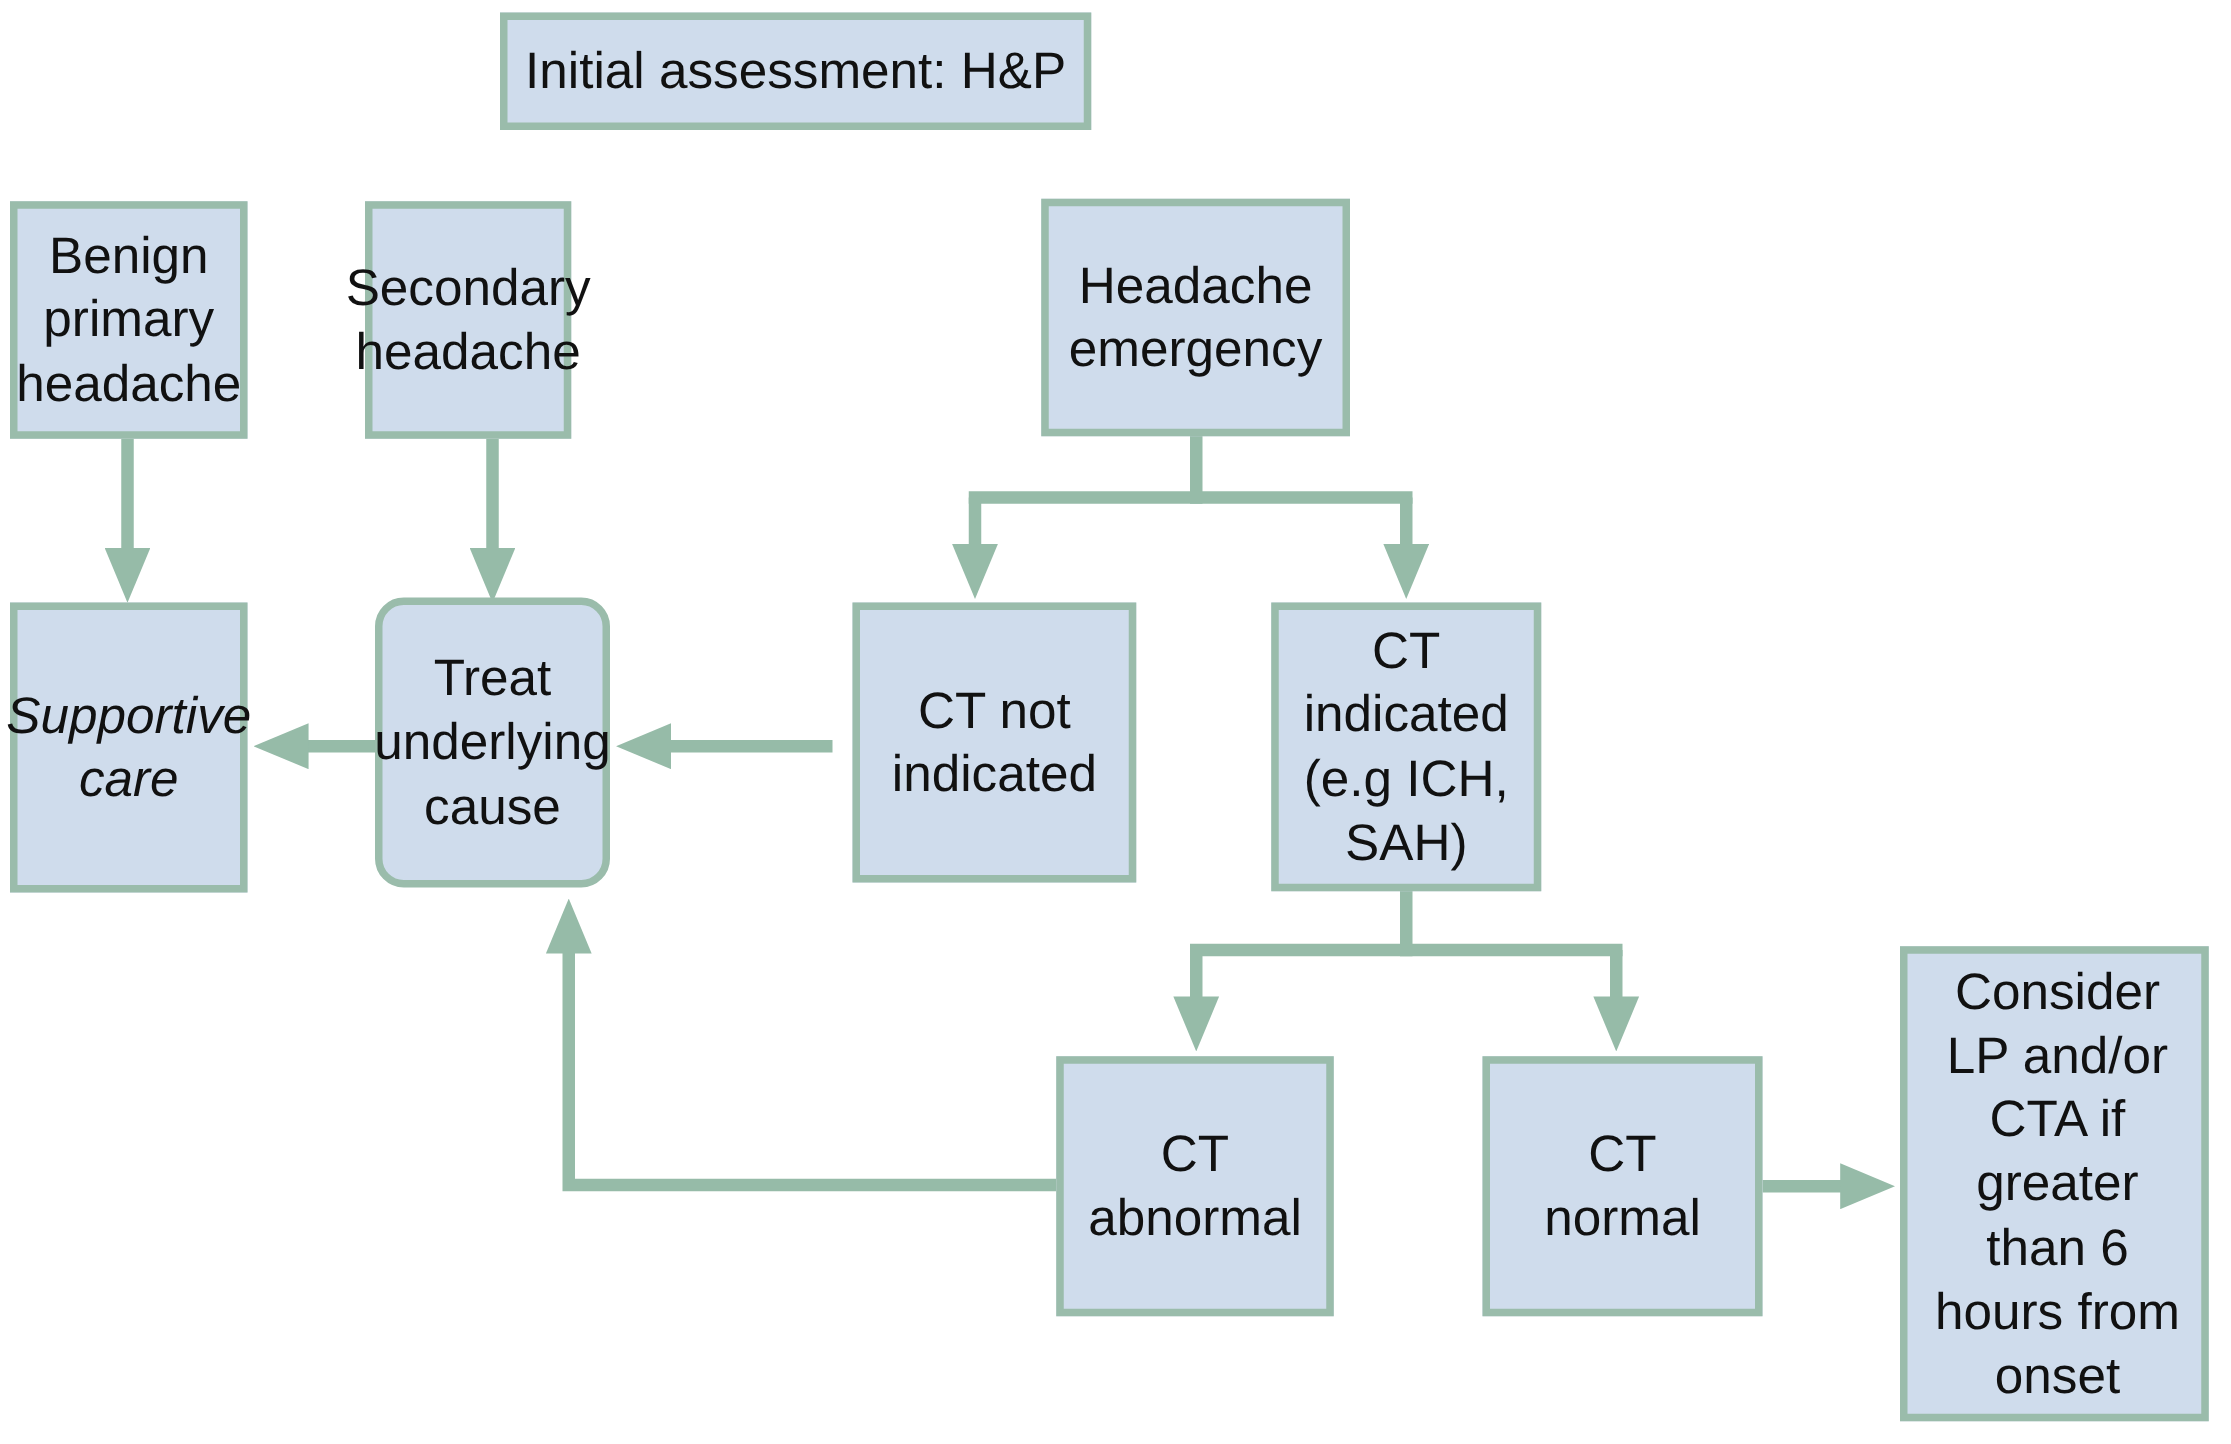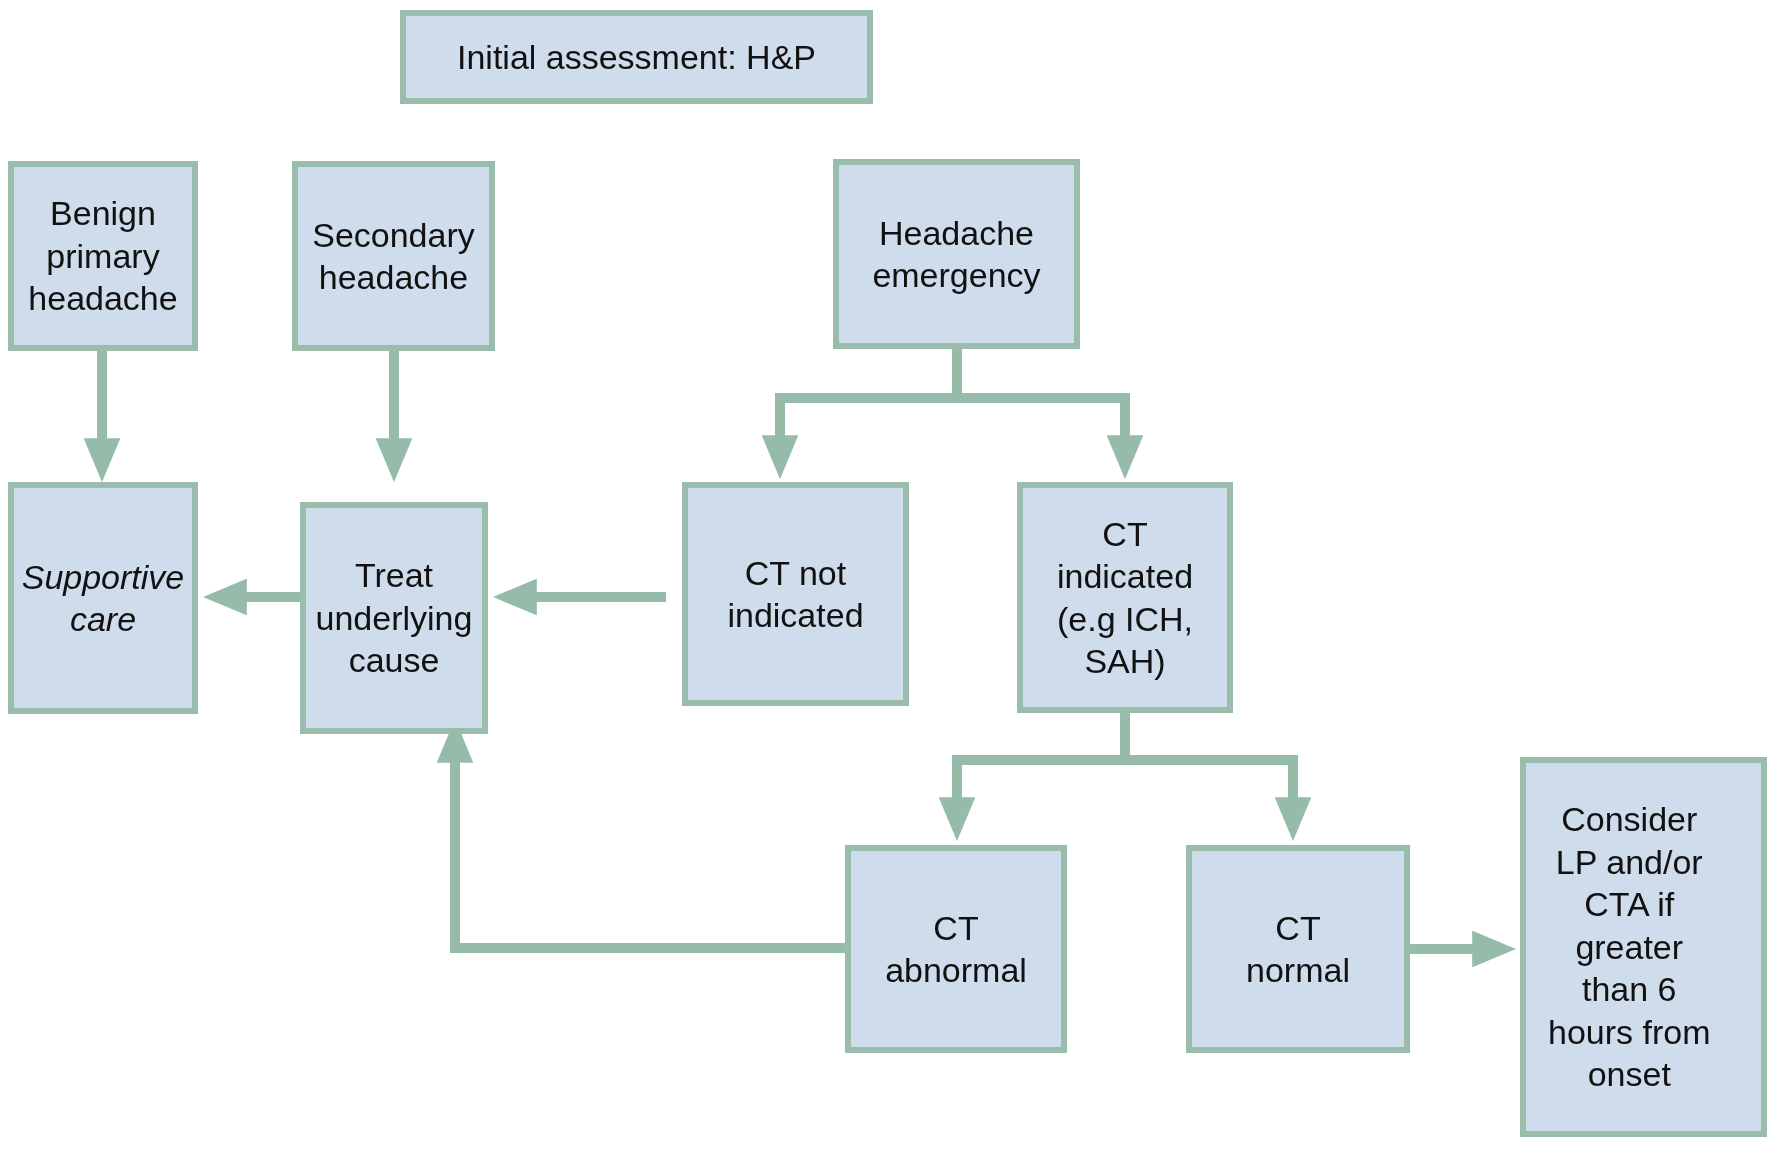--- a/index.html
+++ b/index.html
@@ -20,21 +20,21 @@
   }
   .node{
     position:absolute;
     box-sizing:border-box;
     background:var(--box-fill);
     border:6px solid var(--box-border);
     display:flex;
     align-items:center;
     justify-content:center;
     text-align:center;
-    font-size:34px;
+    font-size:41px;
     line-height:1.25;
     white-space:pre-line;
     z-index:2;
   }
   .node.align-left{
     justify-content:flex-start;
     text-align:center;
     padding-left:22px;
     padding-right:6px;
   }
@@ -86,30 +86,30 @@
 
     <path class="edge" d="M1410 949 H1474" marker-end="url(#arrow)"></path>
   </svg>
 
   <div class="node" style="left:400px;top:10px;width:473px;height:94px;">Initial assessment: H&amp;P</div>
 
   <div class="node" style="left:8px;top:161px;width:190px;height:190px;">Benign
 primary
 headache</div>
 
-  <div class="node" style="left:292px;top:161px;width:203px;height:190px;">Secondary
+  <div class="node" style="left:292px;top:161px;width:165px;height:190px;">Secondary
 headache</div>
 
   <div class="node" style="left:833px;top:159px;width:247px;height:190px;">Headache
 emergency</div>
 
   <div class="node" style="left:8px;top:482px;width:190px;height:232px;font-style:italic;">Supportive
 care</div>
 
-  <div class="node" style="left:300px;top:502px;width:188px;height:232px;">Treat
+  <div class="node" style="left:300px;top:478px;width:188px;height:232px;border-radius:23px;">Treat
 underlying
 cause</div>
 
   <div class="node" style="left:666px;top:482px;width:227px;height:224px;margin-left:16px;">CT not
 indicated</div>
 
   <div class="node" style="left:1017px;top:482px;width:216px;height:231px;">CT
 indicated
 (e.g ICH,
 SAH)</div>

